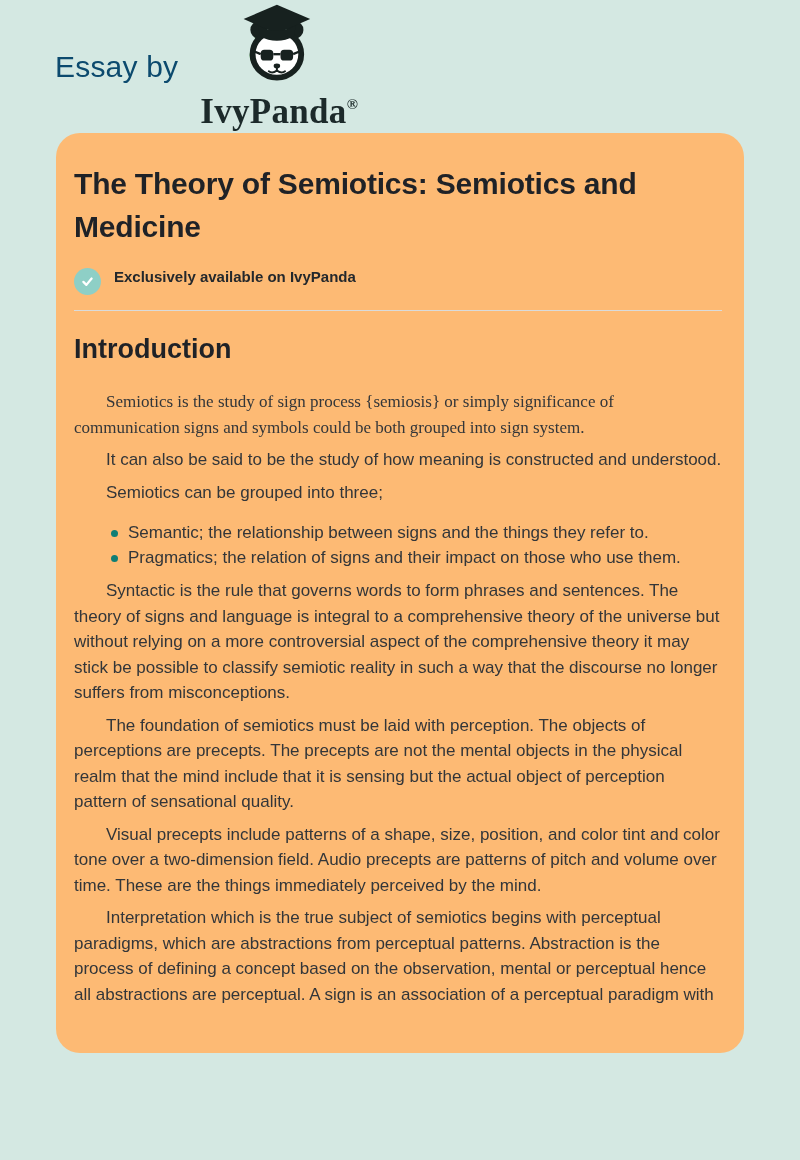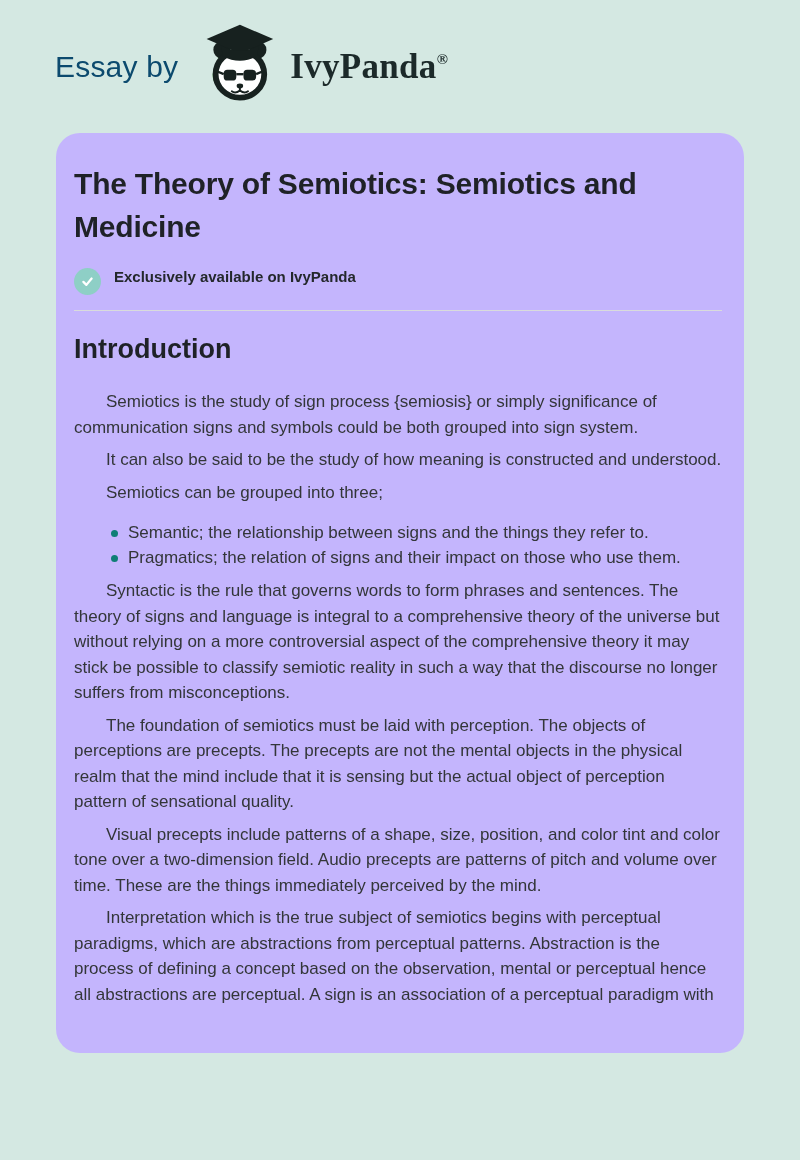--- a/index.html
+++ b/index.html
@@ -22,41 +22,42 @@
   .essay-by {
     font-size: 30px;
     color: #0c4a6e;
     letter-spacing: 0.2px;
   }
   .logo-wrap {
     display: flex;
     align-items: center;
     margin-left: 16px;
     cursor: pointer;
+    flex-direction: column;
   }
   .logo-svg { width: 90px; height: 90px; display: block; }
   .brand {
     font-family: "Liberation Serif", "DejaVu Serif", serif;
     font-weight: 700;
     font-size: 35px;
     color: #1c2a2a;
     margin-left: 6px;
     letter-spacing: 0.3px;
   }
   .brand sup {
     font-size: 15px;
     font-weight: 700;
     vertical-align: 14px;
   }
 
   
   .card {
     width: 688px;
     margin: 0 auto;
-    background: #c4b5fd;
+    background: #fdba74;
     border-radius: 24px;
     padding: 30px 22px 46px 18px;
   }
   .card h1 {
     font-size: 30px;
     line-height: 1.42;
     font-weight: 700;
     color: #1f2227;
     letter-spacing: -0.2px;
   }
@@ -93,21 +94,21 @@
     font-weight: 700;
     color: #1f2227;
   }
   .card p {
     margin-top: 7px;
     font-size: 17px;
     line-height: 1.5;
     color: #333639;
     text-indent: 32px;
   }
-  .card p.first-after-h2 { margin-top: 24px; }
+  .card p.first-after-h2 { margin-top: 24px; font-family: Liberation Serif, serif; }
   .card ul {
     list-style: none;
     margin-top: 16px;
     padding-left: 54px;
   }
   .card ul li {
     position: relative;
     font-size: 17px;
     line-height: 1.47;
     color: #333639;

